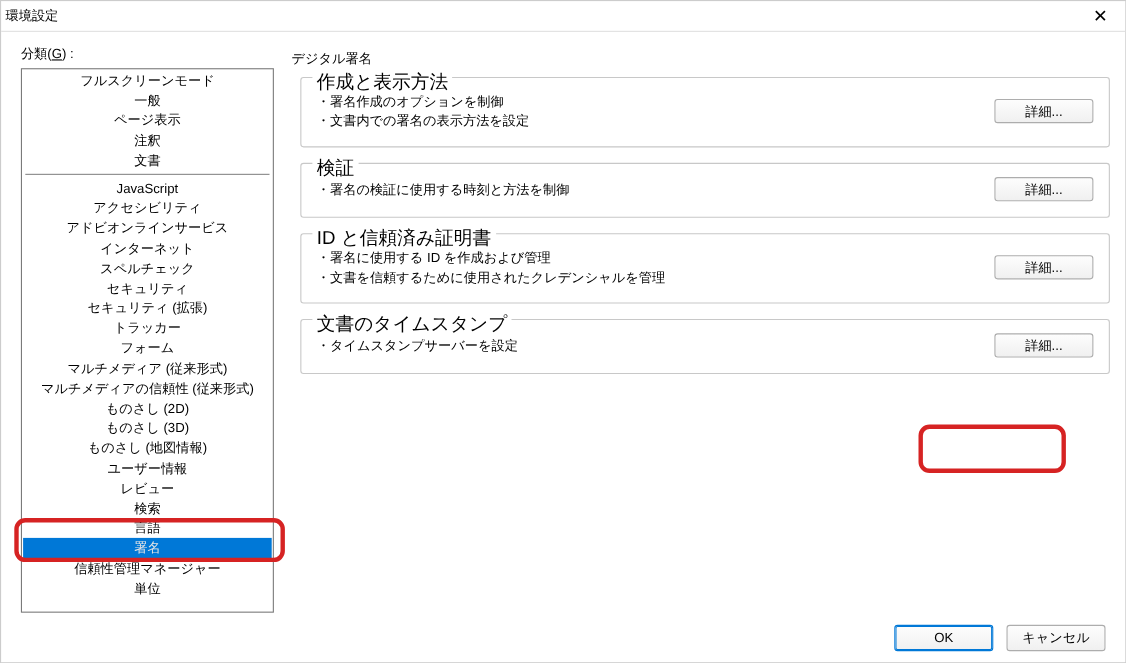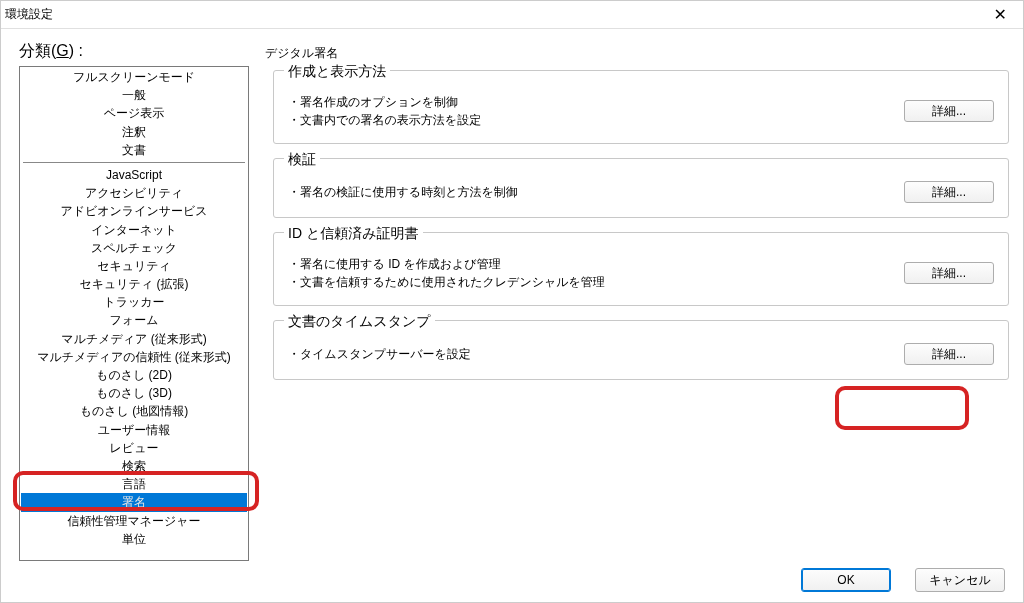--- a/index.html
+++ b/index.html
@@ -28,21 +28,21 @@
       cursor: pointer;
       font-family: Arial, sans-serif;
     }
     .content {
       display: flex;
       padding: 12px 14px 0 18px;
       gap: 16px;
       height: 530px;
     }
     .left-col { width: 230px; }
-    .category-label { margin-bottom: 4px; font-size: 16px; }
+    .category-label { margin-bottom: 4px; font-size: 12px; }
     .underline-g { text-decoration: underline; }
     .listbox {
       border: 1px solid #7a7a7a;
       height: 495px;
       overflow-y: auto;
       overflow-x: hidden;
       background: #fff;
       font-size: 12px;
       padding: 1px;
       text-align: center;
@@ -75,28 +75,27 @@
       margin: 0 0 14px 8px;
       padding: 12px 14px 14px 14px;
       position: relative;
     }
     .fieldset-legend {
       position: absolute;
       top: -8px;
       left: 10px;
       background: #fff;
       padding: 0 4px;
-      font-size: 14px;
+      font-size: 17px;
     }
     .fieldset-body {
       display: flex;
       justify-content: space-between;
       align-items: center;
       gap: 12px;
-      margin-top: 10px;
     }
     .bullets {
       font-size: 12px;
       line-height: 1.5;
     }
     .bullets .bline::before { content: "・"; }
     .detail-btn {
       width: 90px;
       height: 22px;
       border: 1px solid #adadad;
@@ -124,21 +123,21 @@
       left: 834px;
       top: 385px;
       width: 134px;
       height: 44px;
     }
     .footer {
       position: absolute;
       bottom: 10px;
       right: 18px;
       display: flex;
-      gap: 24px;
+      gap: 12px;
     }
     .footer-btn {
       width: 90px;
       height: 24px;
       border: 1px solid #adadad;
       background: linear-gradient(#fdfdfd, #f0f0f0);
       border-radius: 3px;
       font-size: 12px;
       cursor: pointer;
       display: flex;

